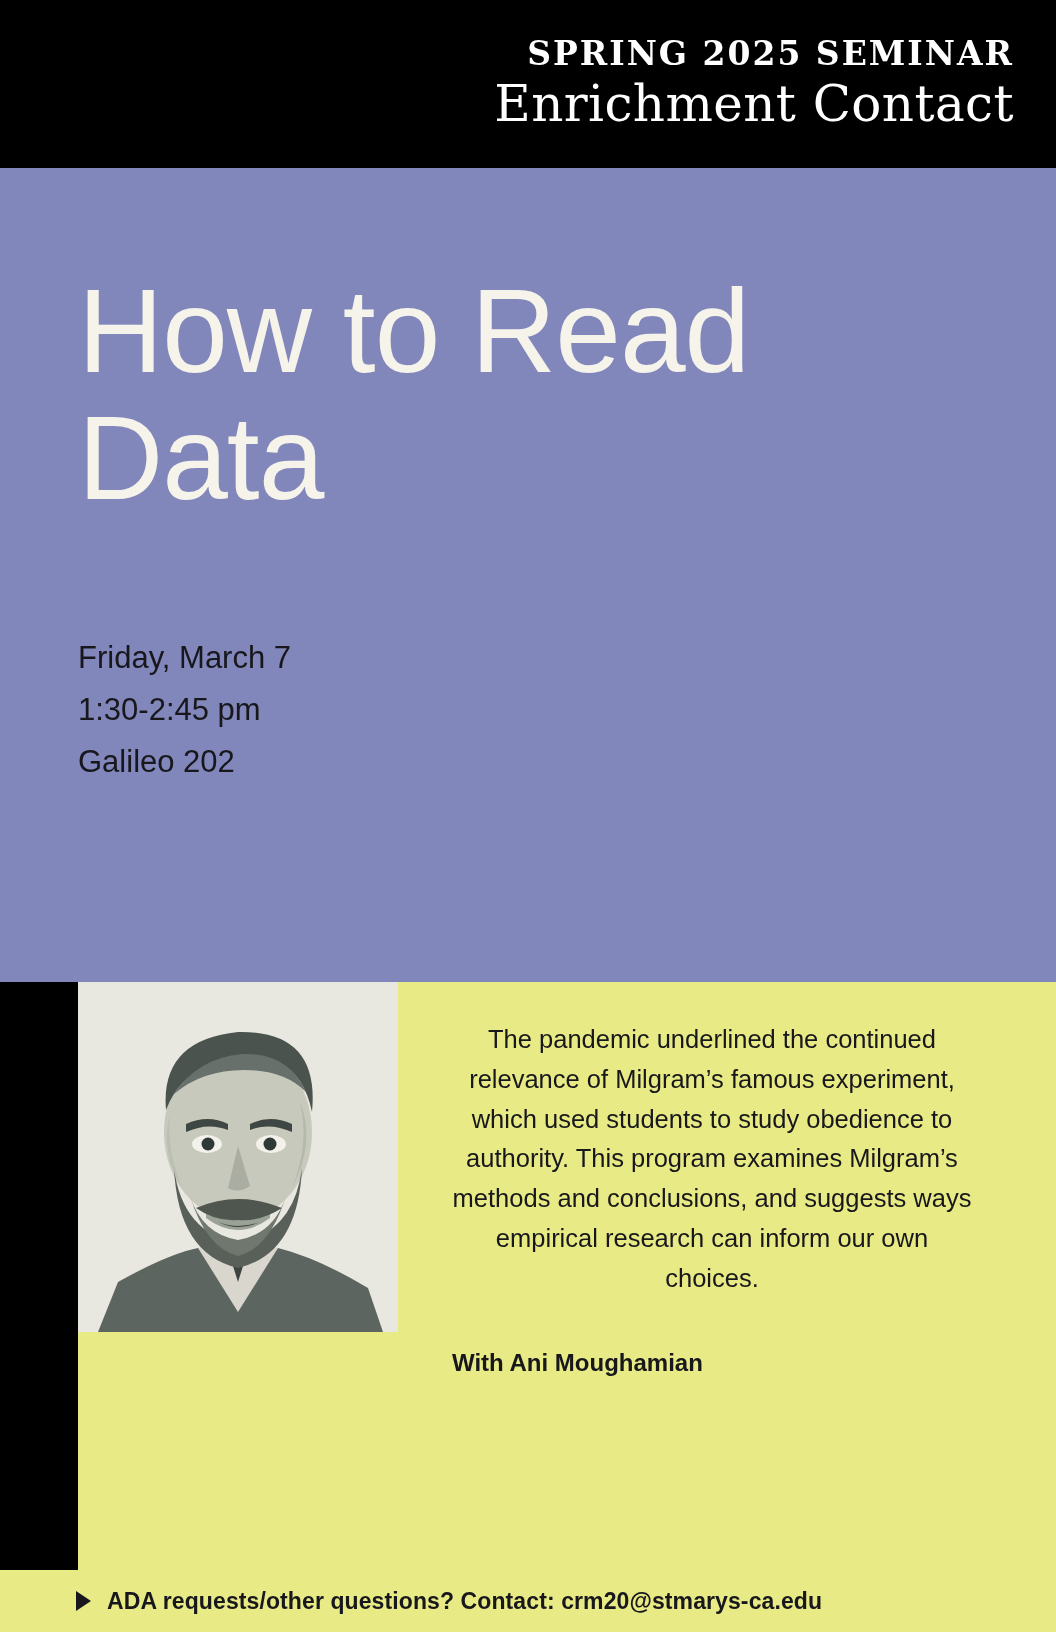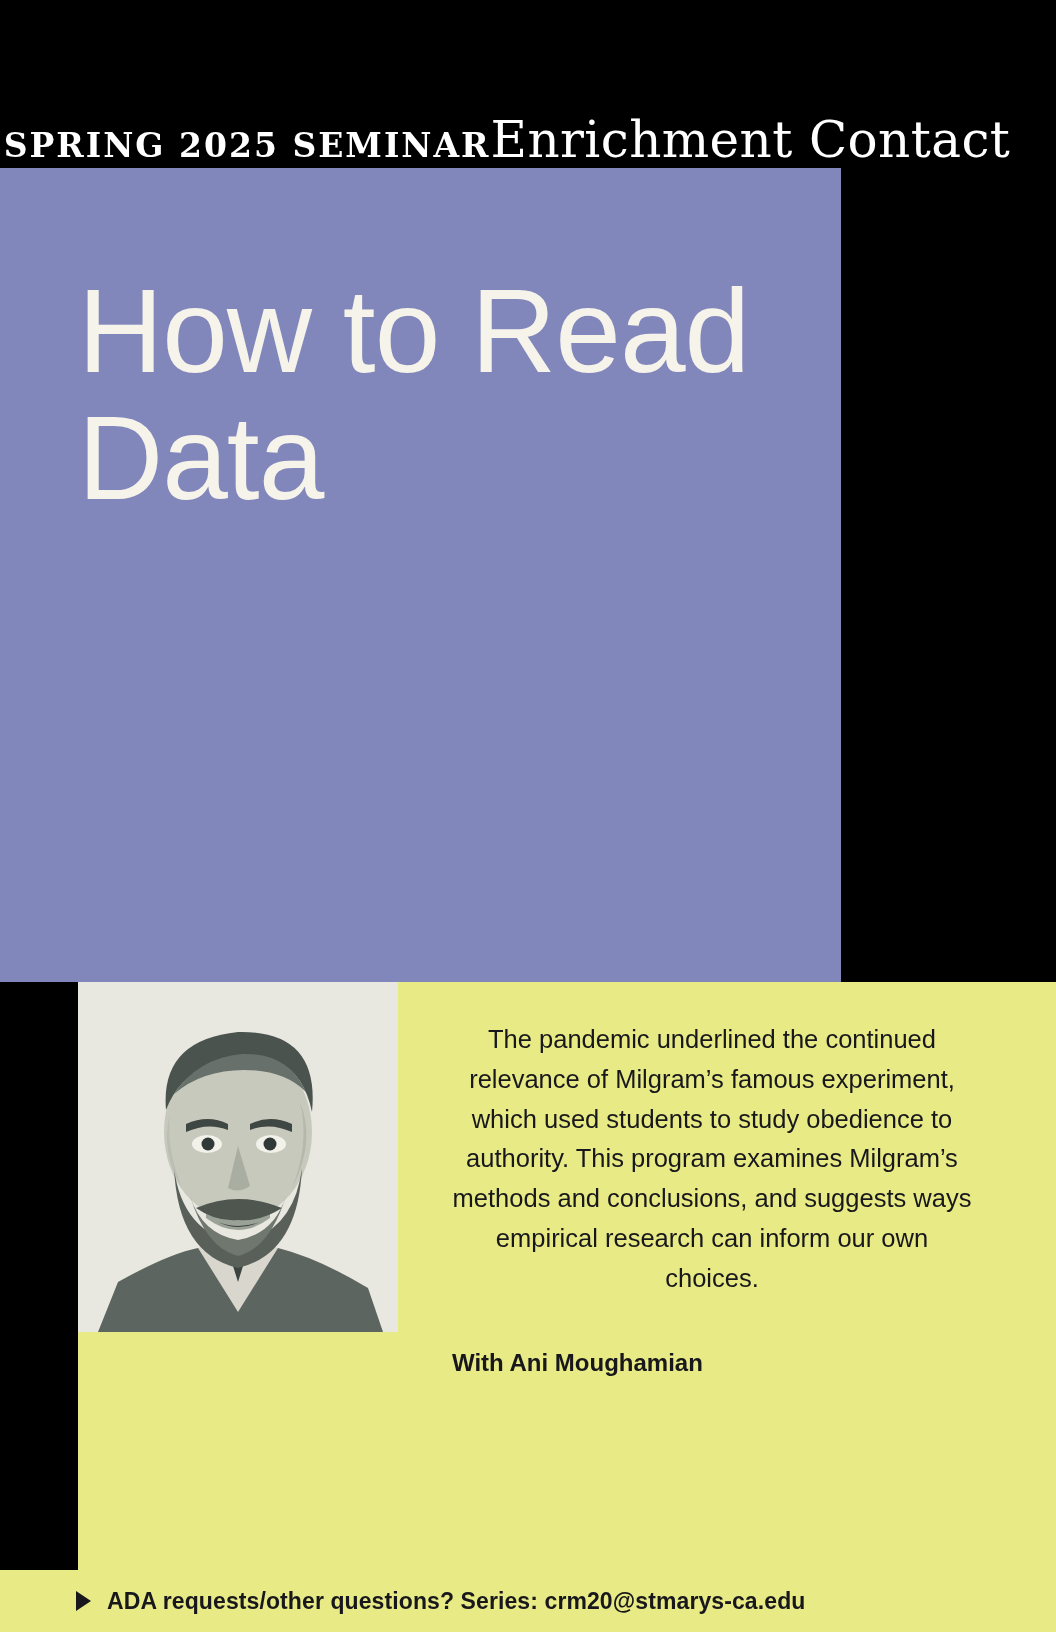--- a/index.html
+++ b/index.html
@@ -18,21 +18,21 @@
   }
 
   
   .header {
     position: absolute;
     top: 0; left: 0;
     width: 1056px;
     height: 168px;
     background: #000000;
     display: flex;
-    flex-direction: row;
+    flex-direction: column;
     align-items: flex-end;
     justify-content: center;
     padding-right: 42px;
   }
   .header .kicker {
     color: #ffffff;
     font-family: "DejaVu Serif", serif;
     font-weight: bold;
     font-size: 33px;
     letter-spacing: 2.0px;
@@ -46,21 +46,21 @@
     font-size: 50px;
     line-height: 1.1;
     letter-spacing: 0.4px;
   }
 
   
   .purple-panel {
     position: absolute;
     top: 168px;
     left: 0;
-    width: 841px;
+    width: 1056px;
     height: 814px;
     background: #8186bb;
   }
   .title {
     position: absolute;
     top: 100px;
     left: 78px;
     width: 760px;
     color: #f5f3ea;
     font-family: "Liberation Sans", sans-serif;
@@ -160,20 +160,25 @@
 
 <div class="poster">
 
   <div class="header">
     <div class="kicker">SPRING 2025 SEMINAR</div>
     <div class="series">Enrichment Contact</div>
   </div>
 
   <div class="purple-panel">
     <div class="title">How to Read Data</div>
+    <div class="details">
+      <div>Friday, March 7</div>
+      <div>1:30-2:45 pm</div>
+      <div>Galileo 202</div>
+    </div>
   </div>
 
   <div class="black-left-strip"></div>
   <div class="yellow-panel"></div>
 
   <div class="portrait">
     <svg width="320" height="350" viewBox="0 0 320 350">
       <rect x="0" y="0" width="320" height="350" fill="#e9e8e0"></rect>
 
       <path d="M20 350 L40 300 Q90 272 120 266 L200 266 Q240 276 290 306 L305 350 Z" fill="#5d6560"></path>
@@ -207,16 +212,16 @@
       <path d="M222 120 Q238 160 214 206 Q232 162 222 120 Z" fill="#aeb3a7" opacity="0.75"></path>
       <path d="M92 132 Q82 170 104 206 Q88 166 92 132 Z" fill="#b6bbaf" opacity="0.7"></path>
     </svg>
   </div>
 
   <div class="blurb">The pandemic underlined the continued relevance of Milgram’s famous experiment, which used students to study obedience to authority. This program examines Milgram’s methods and conclusions, and suggests ways empirical research can inform our own choices.</div>
   <div class="with-line">With Ani Moughamian</div>
 
   <div class="footer">
     <div class="arrow"></div>
-    <div class="contact">ADA requests/other questions? Series: crm20@stmarys-ca.edu</div>
+    <div class="contact">ADA requests/other questions? Contact: crm20@stmarys-ca.edu</div>
   </div>
 
 </div>
 
 </body></html>

